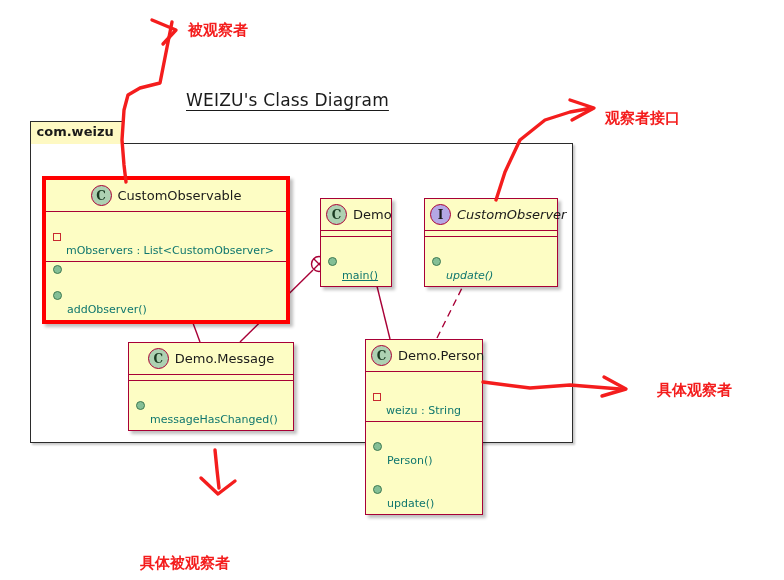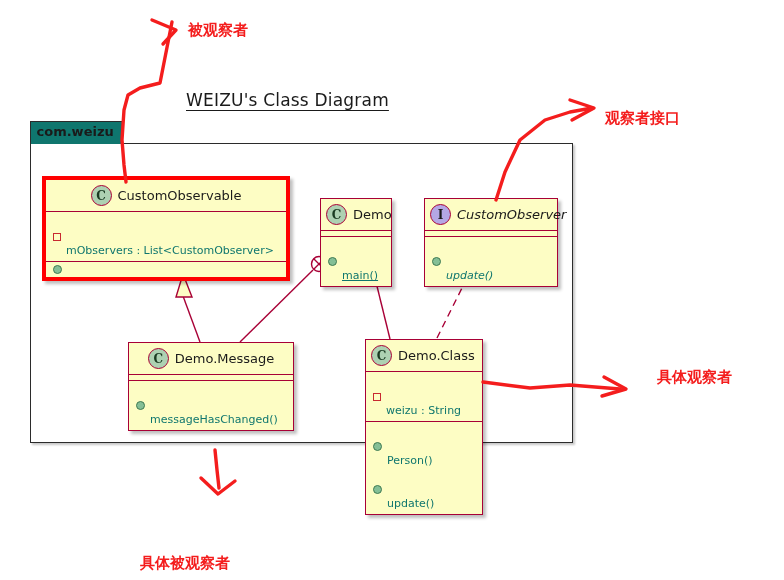--- a/index.html
+++ b/index.html
@@ -55,21 +55,21 @@
     box-sizing: border-box;
   }
   .package-tab {
     position: absolute;
     left: 30px;
     top: 143px;
     height: 23px;
     padding: 2px 8px 0 6px;
     border: 1.5px solid #2b2b2b;
     border-bottom: none;
-    background: #0f766e;
+    background: #fef9c3;
     font-weight: bold;
     font-size: 13px;
     color: #1a1a1a;
     box-sizing: border-box;
     transform: translateY(-23px);
     white-space: nowrap;
   }
   .package-tab-wrap {
     position: absolute;
     left: 0; top: 0;
@@ -232,20 +232,24 @@
     <div class="uml-compartment">
       <div class="uml-member">
         <span class="icon-private-field"></span>
         <span class="member-text">mObservers : List&lt;CustomObserver&gt;</span>
       </div>
     </div>
     <div class="uml-compartment">
       <div class="uml-member">
         <span class="icon-public-method"></span>
       </div>
+      <div class="uml-member">
+        <span class="icon-public-method"></span>
+        <span class="member-text">addObserver()</span>
+      </div>
     </div>
   </div>
 
   <div class="uml-class" style="left:320px; top:198px; width:72px;">
     <div class="uml-header left">
       <span class="icon-class">C</span>
       <span class="uml-name">Demo</span>
     </div>
     <div class="uml-compartment empty"></div>
     <div class="uml-compartment">
@@ -280,21 +284,21 @@
       <div class="uml-member">
         <span class="icon-public-method"></span>
         <span class="member-text">messageHasChanged()</span>
       </div>
     </div>
   </div>
 
   <div class="uml-class" style="left:365px; top:339px; width:118px;">
     <div class="uml-header left">
       <span class="icon-class">C</span>
-      <span class="uml-name">Demo.Class</span>
+      <span class="uml-name">Demo.Person</span>
     </div>
     <div class="uml-compartment">
       <div class="uml-member">
         <span class="icon-private-field"></span>
         <span class="member-text">weizu : String</span>
       </div>
     </div>
     <div class="uml-compartment">
       <div class="uml-member">
         <span class="icon-public-method"></span>
@@ -321,17 +325,17 @@
 
       <path d="M215,450 L217,470 L219,488" stroke-width="3.4"></path>
       <path d="M201,478 L218,494 L235,481" stroke-width="3.4"></path>
     </g>
   </svg>
 
   <div class="annotation" style="left:188px; top:21px;">被观察者</div>
 
   <div class="annotation" style="left:605px; top:109px;">观察者接口</div>
 
-  <div class="annotation" style="left:657px; top:368px;">具体观察者</div>
+  <div class="annotation" style="left:657px; top:381px;">具体观察者</div>
 
   <div class="annotation" style="left:140px; top:530px;margin-top:24px;">具体被观察者</div>
 
 </div>
 
 </body></html>

